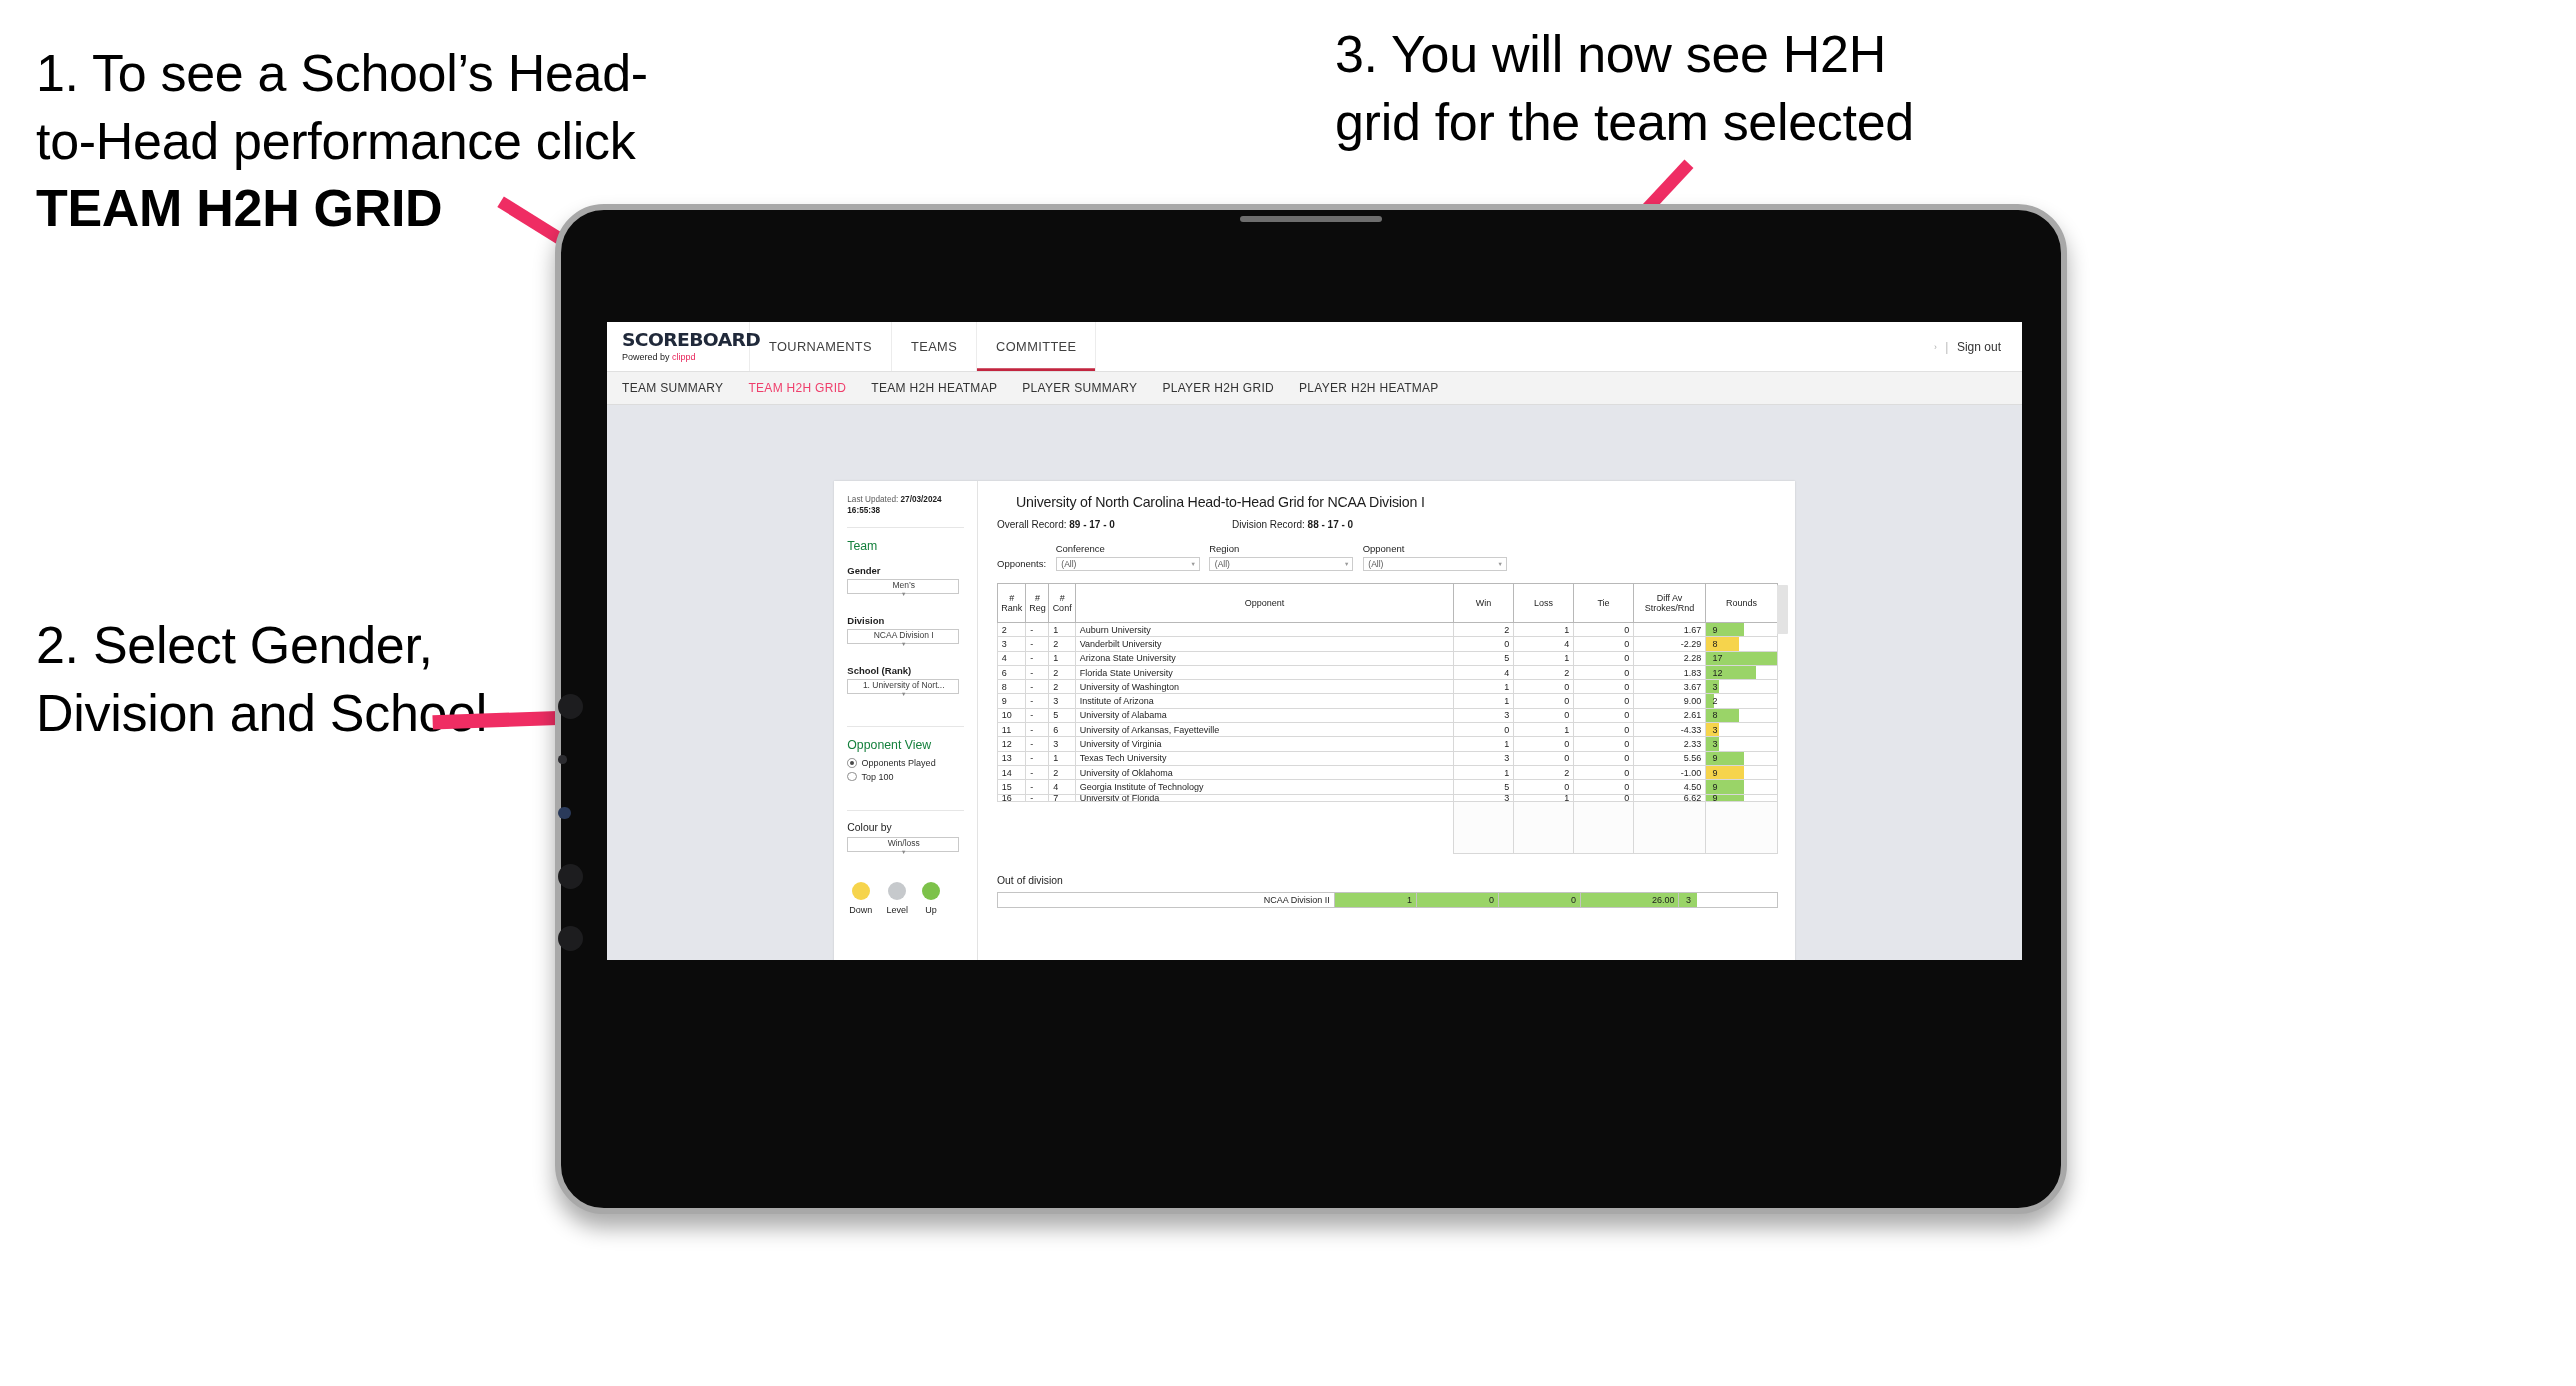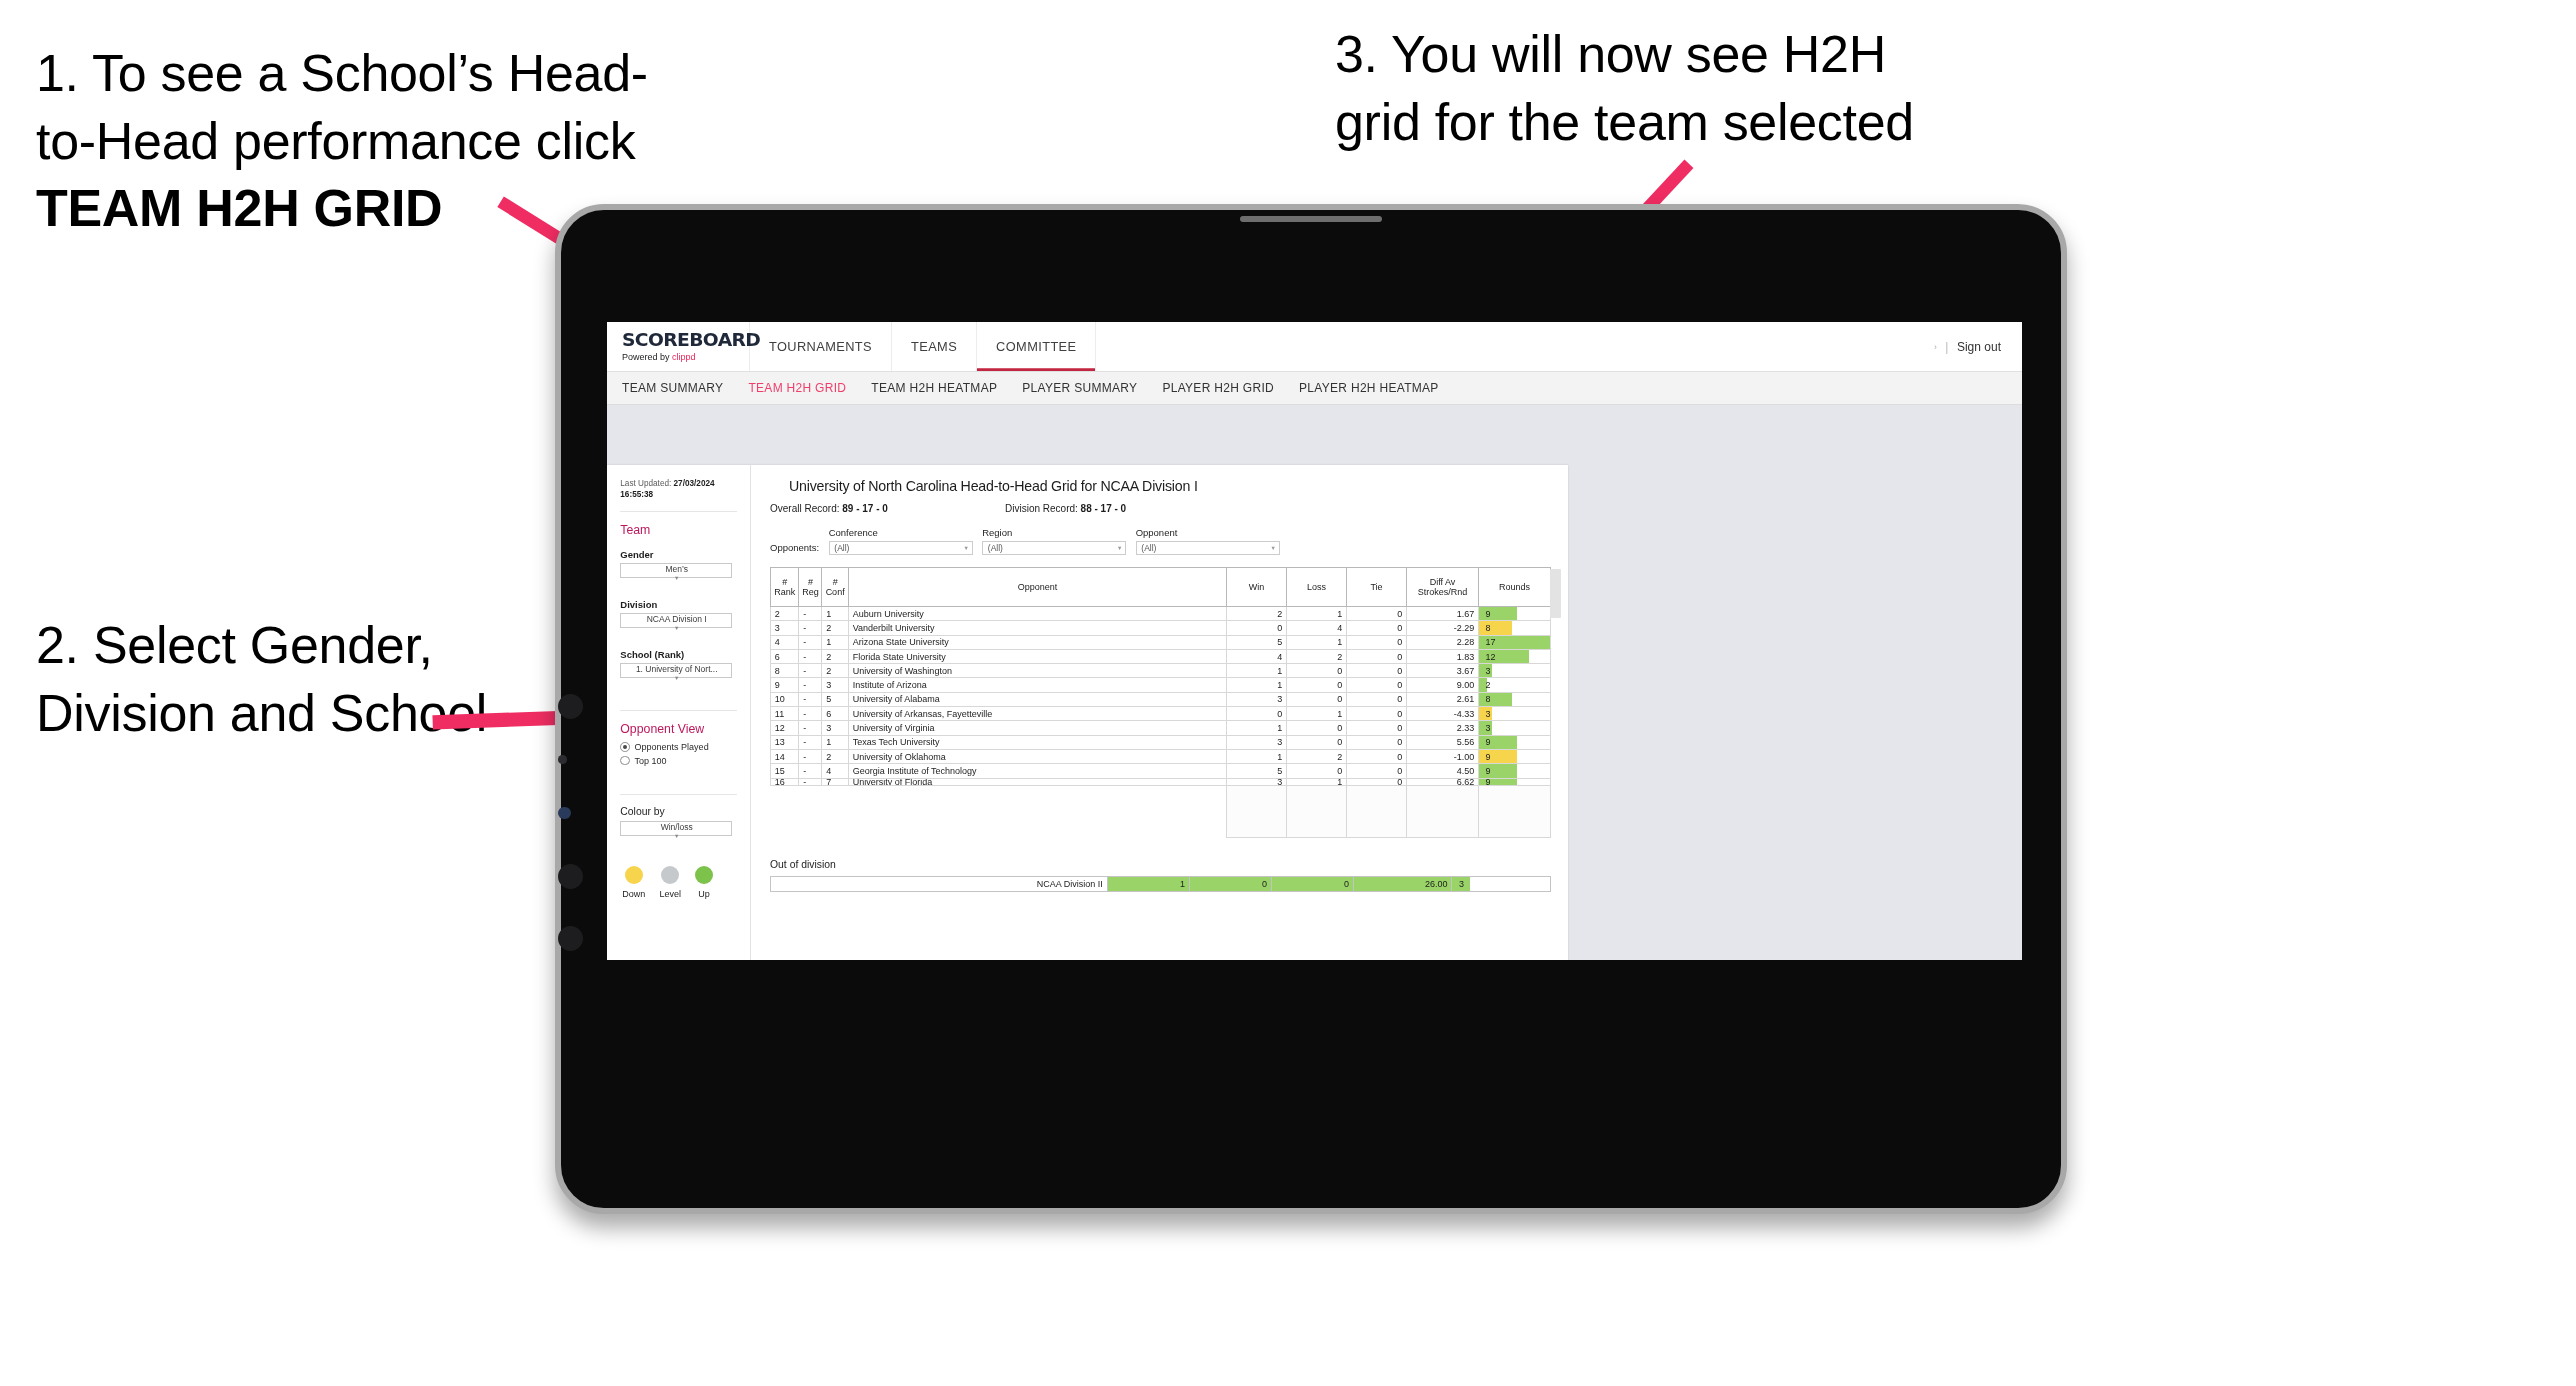--- a/index.html
+++ b/index.html
@@ -98,22 +98,22 @@
     padding-left:15px;gap:25px;
   }
   .subnav-item{
     font-size:12px;color:#333;letter-spacing:0.3px;
     white-space:nowrap;cursor:pointer;
   }
   .subnav-item.active{color:#ef3e6b;}
 
   
   #dash-wrap{
-    padding:60px 0 0 0;
-    display:flex;
+    padding:76px 0 0 0;
+    display:flex;justify-content:center;
   }
   #dash{
     width:961px;height:664px;background:#ffffff;
     display:flex;flex-direction:column;
     box-shadow:0 0 1.9px rgba(0,0,0,.14);
   }
   #dash-body{flex:1;display:flex;min-height:0;}
 
   
   #left-panel{
@@ -121,21 +121,21 @@
     border-right:0.9px solid #e3e3e3;
     padding:13.3px 0 0 13.3px;box-sizing:border-box;
     font-size:9.5px;color:#2b2b2b;
   }
   #last-updated{font-size:8.2px;line-height:1.35;color:#5a5a5a;}
   #last-updated b{color:#1d1d1d;font-weight:700;}
   .panel-divider{
     height:0.9px;background:#e6e6e6;
     margin:10.4px 13.3px 11.4px 0;
   }
-  .panel-h{font-size:12.3px;color:#be185d;margin-bottom:12.3px;}
+  .panel-h{font-size:12.3px;color:#15803d;margin-bottom:12.3px;}
   .field-label{font-size:9.5px;font-weight:700;color:#1d1d1d;margin-bottom:2.8px;}
   .select{
     width:112px;height:15px;
     border:0.9px solid #c9c9c9;background:#fff;
     display:flex;align-items:center;justify-content:space-between;
     padding:0 3.8px 0 4.7px;box-sizing:border-box;
     font-size:8.5px;color:#3b3b3b;cursor:pointer;flex-direction:column;
   }
   .select .caret{font-size:6.6px;color:#8a8a8a;}
   .field-gap{height:21px;}

